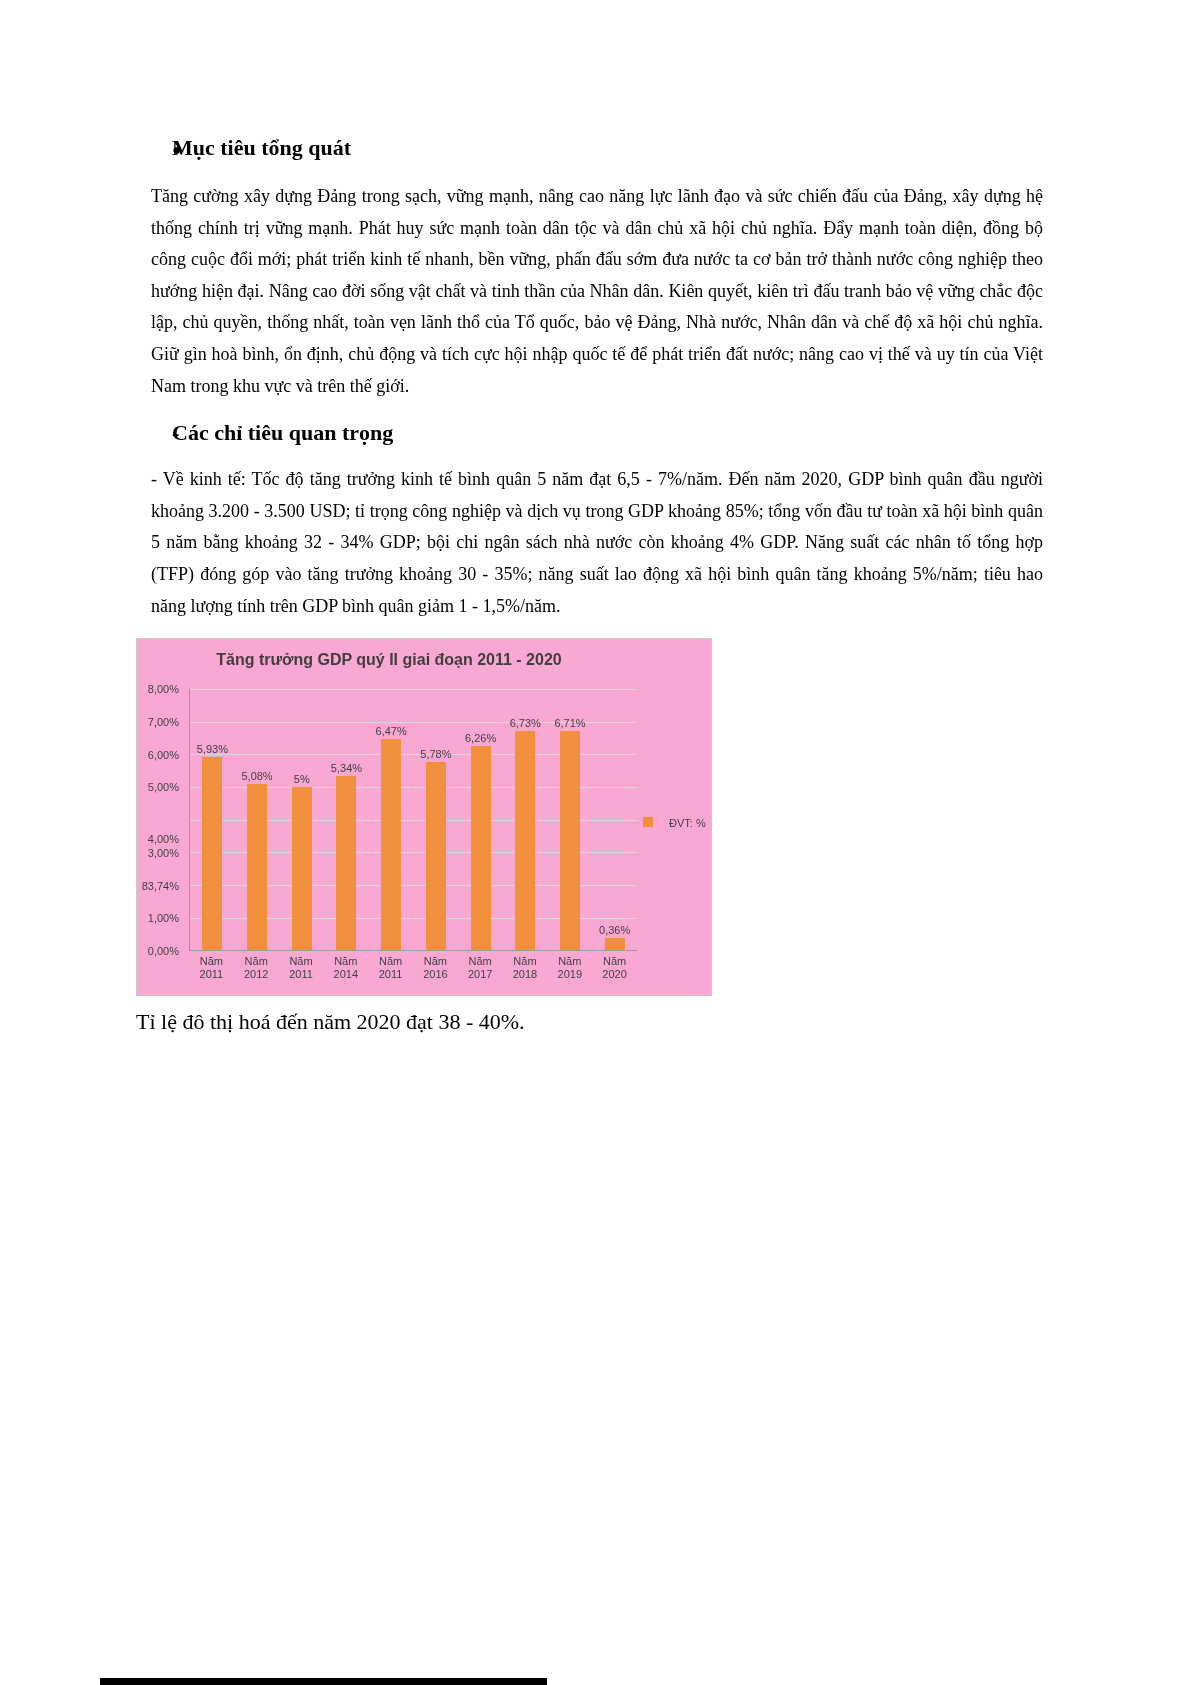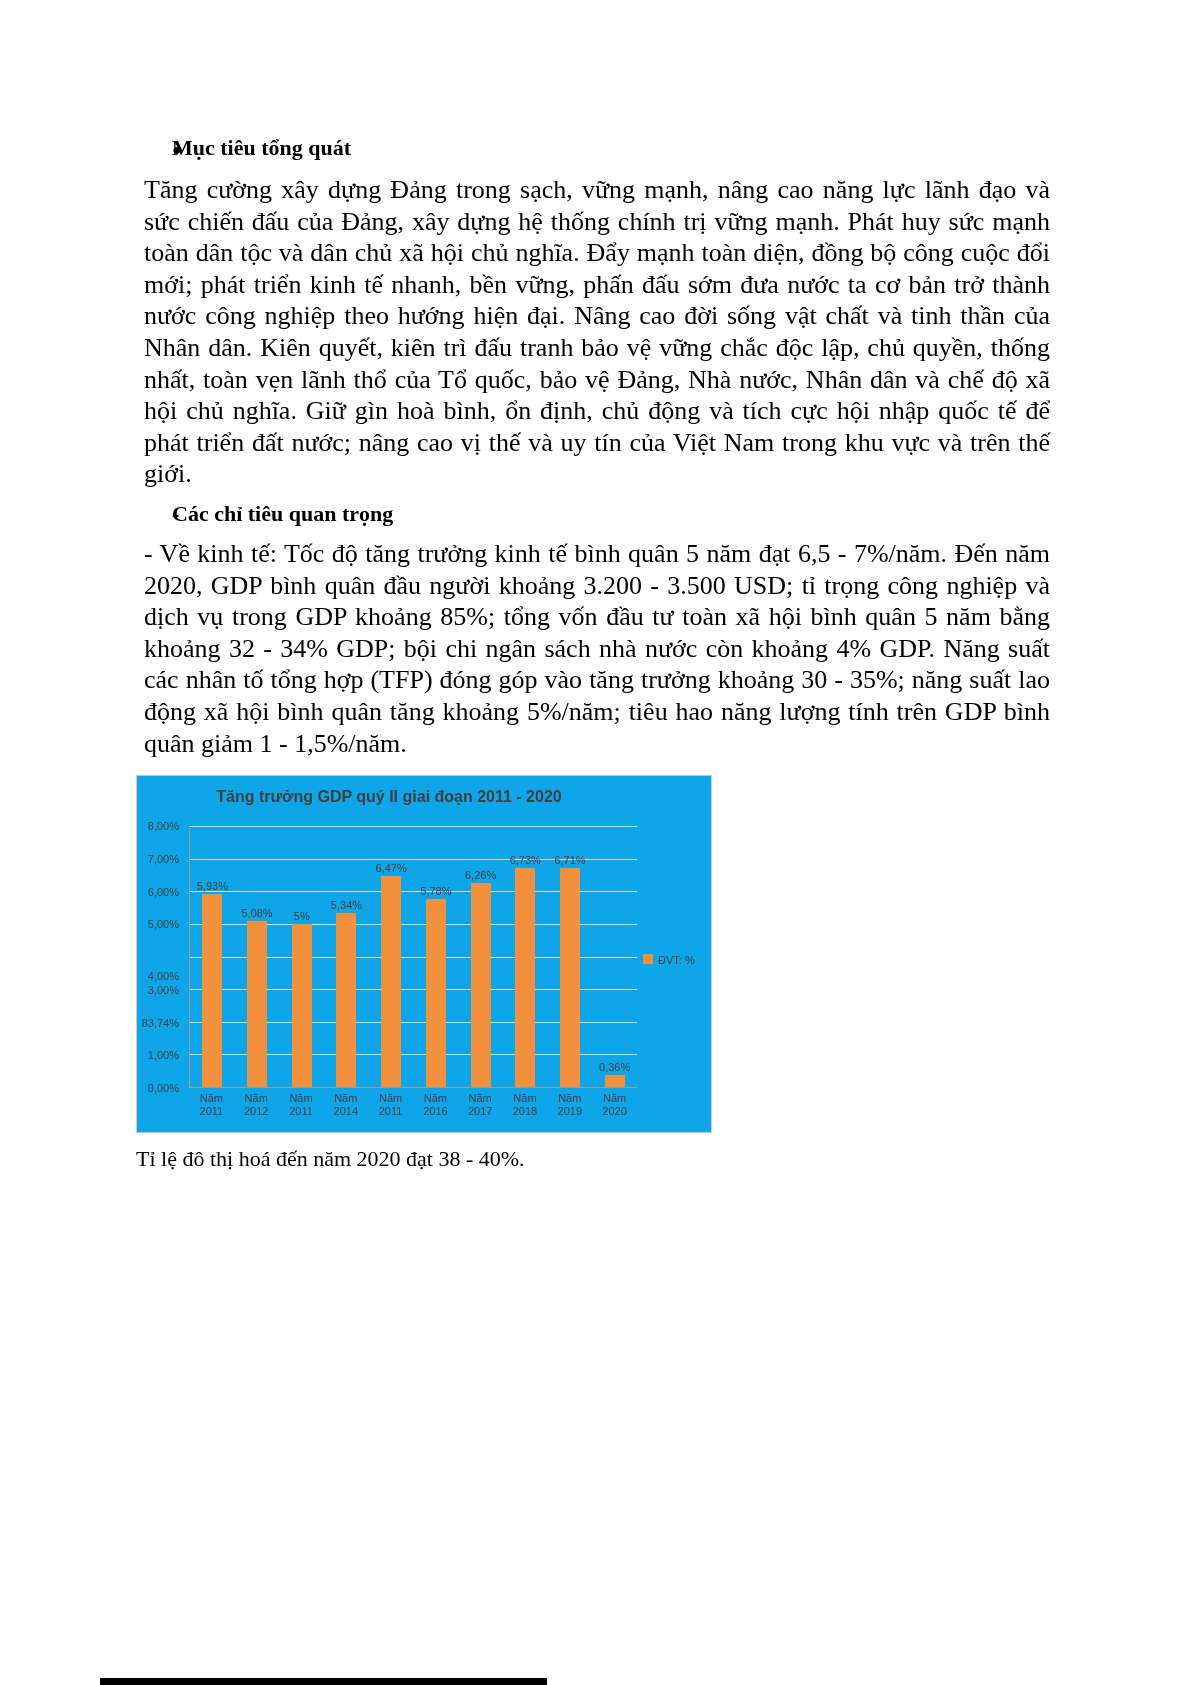--- a/index.html
+++ b/index.html
@@ -25,39 +25,39 @@
     line-height: 32px;
   }
   .heading-row .marker {
     display: inline-block;
     width: 36px;
     padding-left: 36px;
     font-size: 16px;
   }
   .heading-row.dash .marker { font-size: 22px; }
   .para {
-    font-size: 26px;
+    font-size: 18px;
     line-height: 31.6px;
     text-align: justify;
-    margin: 8px;
+    margin: 15px;
   }
   .footer-line {
     font-size: 22px;
     line-height: 32px;
     margin-top: 10px;
   }
 
   
   .chart-box {
     position: relative;
     margin-top: 16px;
     width: 576px;
     height: 358px;
     border: 1px solid #c9c9c9;
-    background: #0ea5e9;
+    background: #f9a8d4;
     font-family: "Liberation Sans", sans-serif;
   }
   .chart-title {
     position: absolute;
     top: 12px; left: 0; right: 70px;
     text-align: center;
     font-size: 16px;
     font-weight: bold;
     color: #3f3f3f;
   }
@@ -121,21 +121,21 @@
     text-align: center;
     font-size: 11px;
     line-height: 13px;
     color: #3f3f3f;
   }
   .legend {
     position: absolute;
     left: 506px; top: 178px;
     display: flex;
     align-items: flex-start;
-    gap: 5px;
+    gap: 16px;
     font-size: 11px;
     color: #3f3f3f;
     white-space: nowrap;
   }
   .legend-swatch {
     display: inline-block;
     width: 10px; height: 10px;
   }
 
   .bottom-strip {

